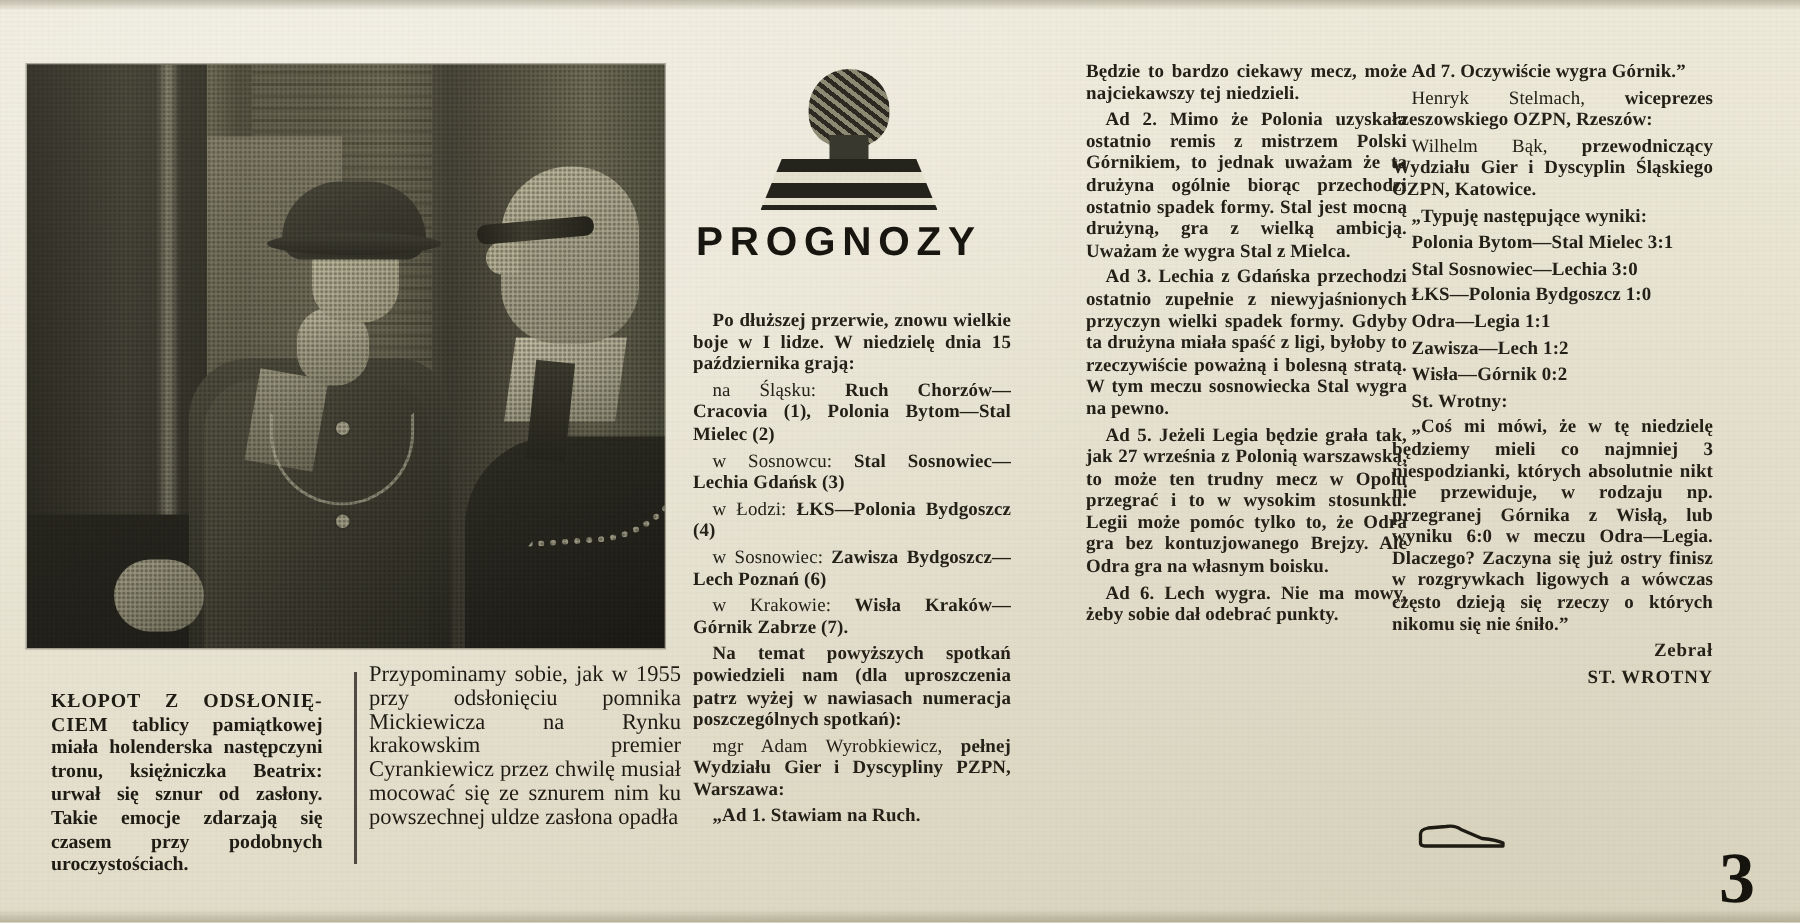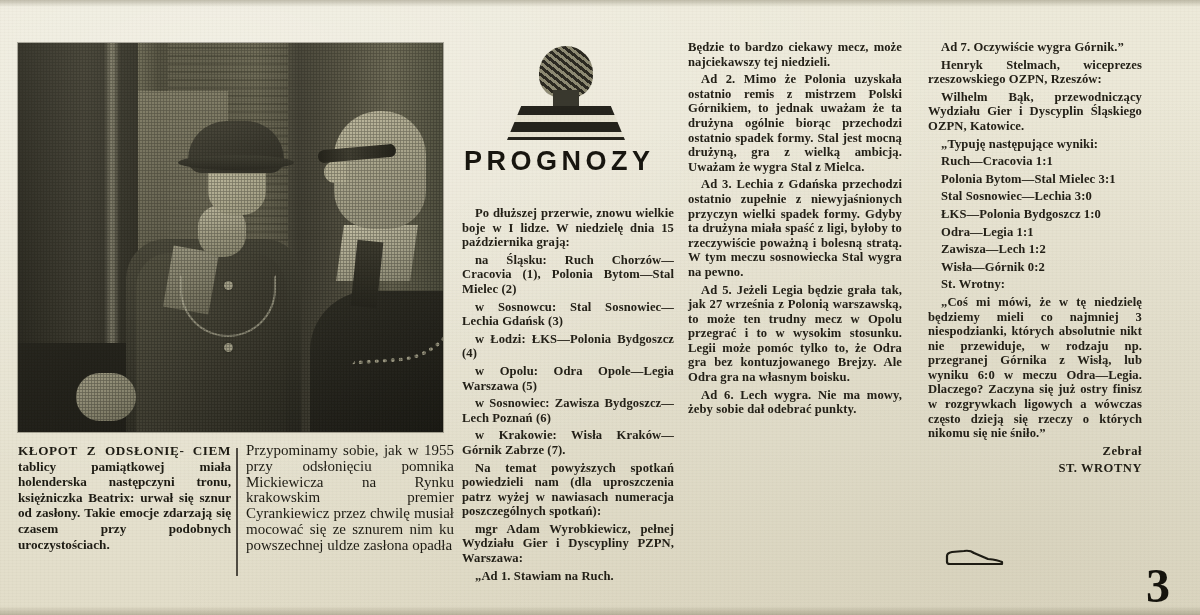--- a/index.html
+++ b/index.html
@@ -93,26 +93,26 @@
   #ph-veil{inset:0;background:linear-gradient(160deg,rgba(180,175,140,.16),rgba(20,20,14,.20));}
 
   
   .col{position:absolute;top:0;}
   .para{
     font-size:12.6px;line-height:14.6px;text-align:justify;
     margin:0 0 3px 0;text-indent:13px;
     font-weight:700;letter-spacing:.1px;
     color:#232017;
   }
-  .para b{font-weight:700;}
+  .para b{font-weight:400;}
   .noind{text-indent:0;}
 
   
   #cap{position:absolute;left:18px;top:443px;width:213px;}
-  #cap p{font-size:13.2px;line-height:15.6px;text-align:justify;margin:0;
+  #cap p{font-size:13.2px;line-height:15.6px;text-align:justify;margin:16px;
      font-weight:700;color:#1d1b13;text-indent:0;}
   #cap .lead{font-weight:700;letter-spacing:.6px;}
   #rule1{position:absolute;left:236px;top:448px;width:2px;height:128px;
      background:#2a2720;opacity:.8;}
 
   #col2{left:246px;top:443px;width:208px;}
   #col2 p{font-size:15px;line-height:15.8px;text-align:justify;margin:0;
      font-weight:400;color:#1d1b13;text-indent:0;}
 
   
@@ -199,44 +199,42 @@
     <div id="cr-body"></div>
   </div>
   <div class="hl" id="hl1">PROGNOZY</div>
 
   <div class="col" id="col3" style="top:206px;">
     <p class="para">Po dłuższej przerwie, znowu wielkie boje w I lidze. W niedzielę dnia 15 października grają:</p>
 
     <p class="para fixture"><b>na Śląsku:</b><span> Ruch Chorzów—Cracovia (1), Polonia Bytom—Stal Mielec (2)</span></p>
     <p class="para fixture"><b>w Sosnowcu:</b><span> Stal Sosnowiec—Lechia Gdańsk (3)</span></p>
     <p class="para fixture"><b>w Łodzi:</b><span> ŁKS—Polonia Bydgoszcz (4)</span></p>
-    <p class="para fixture"><b>w Opolu:</b><span> Odra Opole—Legia Warszawa (5)</span></p>
     <p class="para fixture"><b>w Sosnowiec:</b><span> Zawisza Bydgoszcz—Lech Poznań (6)</span></p>
     <p class="para fixture"><b>w Krakowie:</b><span> Wisła Kraków—Górnik Zabrze (7).</span></p>
 
     <p class="para">Na temat powyższych spotkań powiedzieli nam (dla uproszczenia patrz wyżej w nawiasach numeracja poszczególnych spotkań):</p>
     <p class="para"><b>mgr Adam Wyrobkiewicz,</b><span> pełnej Wydziału Gier i Dyscypliny PZPN, Warszawa:</span></p>
     <p class="para">„Ad 1. Stawiam na Ruch.</p>
   </div>
 
-  <div class="col" id="col4" style="top:40px;">
+  <div class="col" id="col4" style="top:40px;margin-left:36px;">
     <p class="para noind">Będzie to bardzo ciekawy mecz, może najciekawszy tej niedzieli.</p>
     <p class="para">Ad 2. Mimo że Polonia uzyskała ostatnio remis z mistrzem Polski Górnikiem, to jednak uważam że ta drużyna ogólnie biorąc przechodzi ostatnio spadek formy. Stal jest mocną drużyną, gra z wielką ambicją. Uważam że wygra Stal z Mielca.</p>
     <p class="para">Ad 3. Lechia z Gdańska przechodzi ostatnio zupełnie z niewyjaśnionych przyczyn wielki spadek formy. Gdyby ta drużyna miała spaść z ligi, byłoby to rzeczywiście poważną i bolesną stratą. W tym meczu sosnowiecka Stal wygra na pewno.</p>
     <p class="para">Ad 5. Jeżeli Legia będzie grała tak, jak 27 września z Polonią warszawską, to może ten trudny mecz w Opolu przegrać i to w wysokim stosunku. Legii może pomóc tylko to, że Odra gra bez kontuzjowanego Brejzy. Ale Odra gra na własnym boisku.</p>
     <p class="para">Ad 6. Lech wygra. Nie ma mowy, żeby sobie dał odebrać punkty.</p>
   </div>
 
   <div class="col" id="col5" style="top:40px;">
     <p class="para">Ad 7. Oczywiście wygra Górnik.”</p>
     <p class="para"><b>Henryk Stelmach,</b><span> wiceprezes rzeszowskiego OZPN, Rzeszów:</span></p>
     <p class="para"><b>Wilhelm Bąk,</b><span> przewodniczący Wydziału Gier i Dyscyplin Śląskiego OZPN, Katowice.</span></p>
     <p class="para">„Typuję następujące wyniki:</p>
 
-    <p class="para result">Ruch—Cracovia 1:1</p>
     <p class="para result">Polonia Bytom—Stal Mielec 3:1</p>
     <p class="para result">Stal Sosnowiec—Lechia 3:0</p>
     <p class="para result">ŁKS—Polonia Bydgoszcz 1:0</p>
     <p class="para result">Odra—Legia 1:1</p>
     <p class="para result">Zawisza—Lech 1:2</p>
     <p class="para result">Wisła—Górnik 0:2</p>
 
     <p class="para result">St. Wrotny:</p>
     <p class="para">„Coś mi mówi, że w tę niedzielę będziemy mieli co najmniej 3 niespodzianki, których absolutnie nikt nie przewiduje, w rodzaju np. przegranej Górnika z Wisłą, lub wyniku 6:0 w meczu Odra—Legia. Dlaczego? Zaczyna się już ostry finisz w rozgrywkach ligowych a wówczas często dzieją się rzeczy o których nikomu się nie śniło.”</p>
     <p class="para rightname">Zebrał</p>

